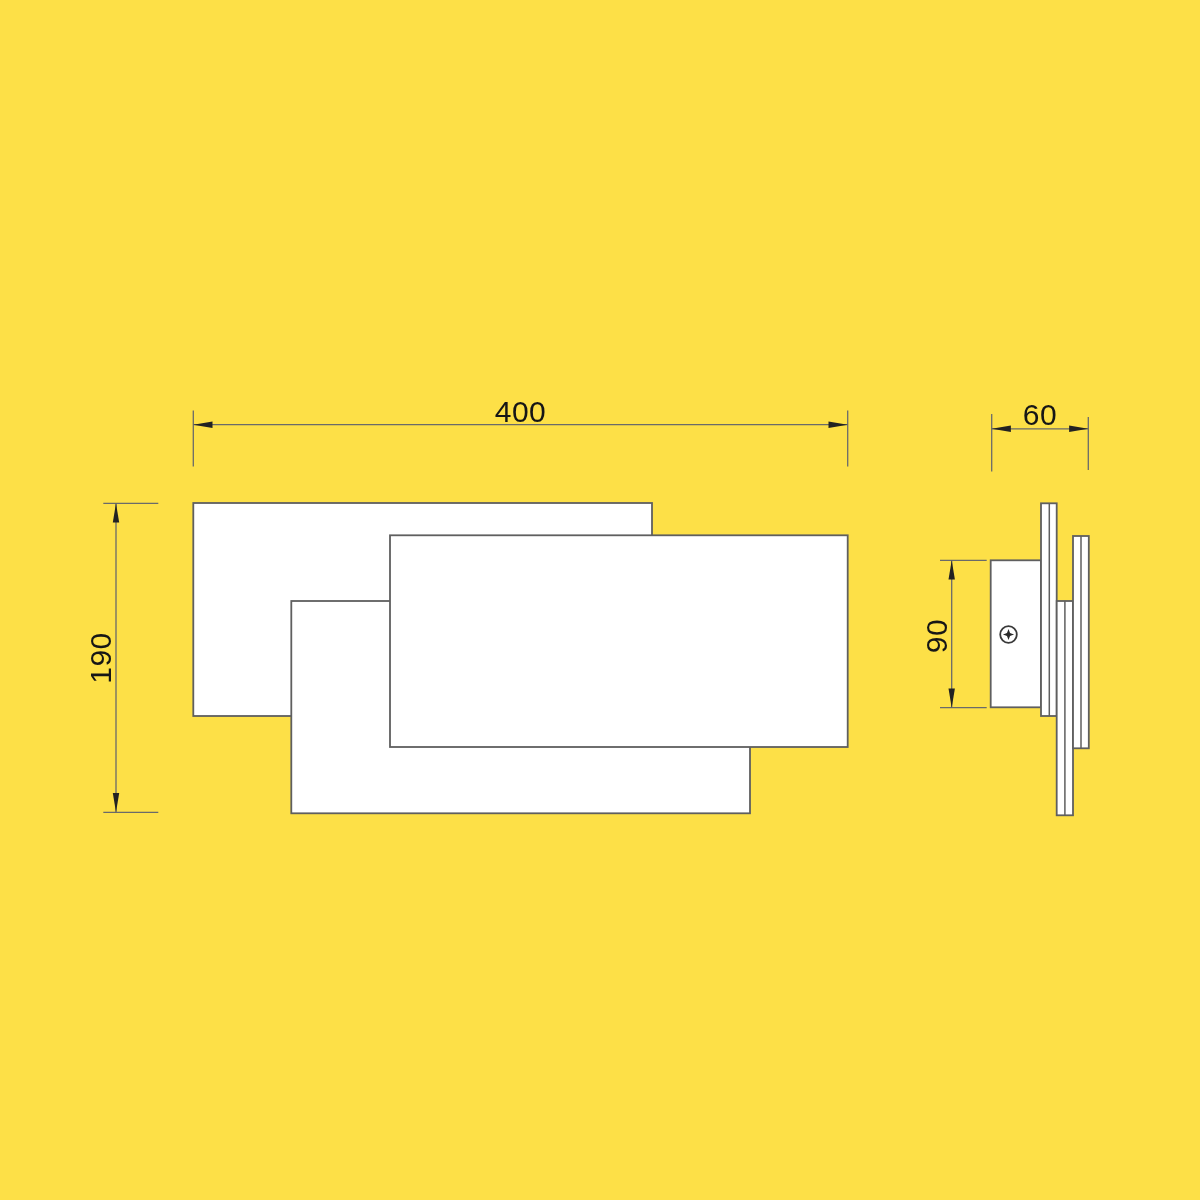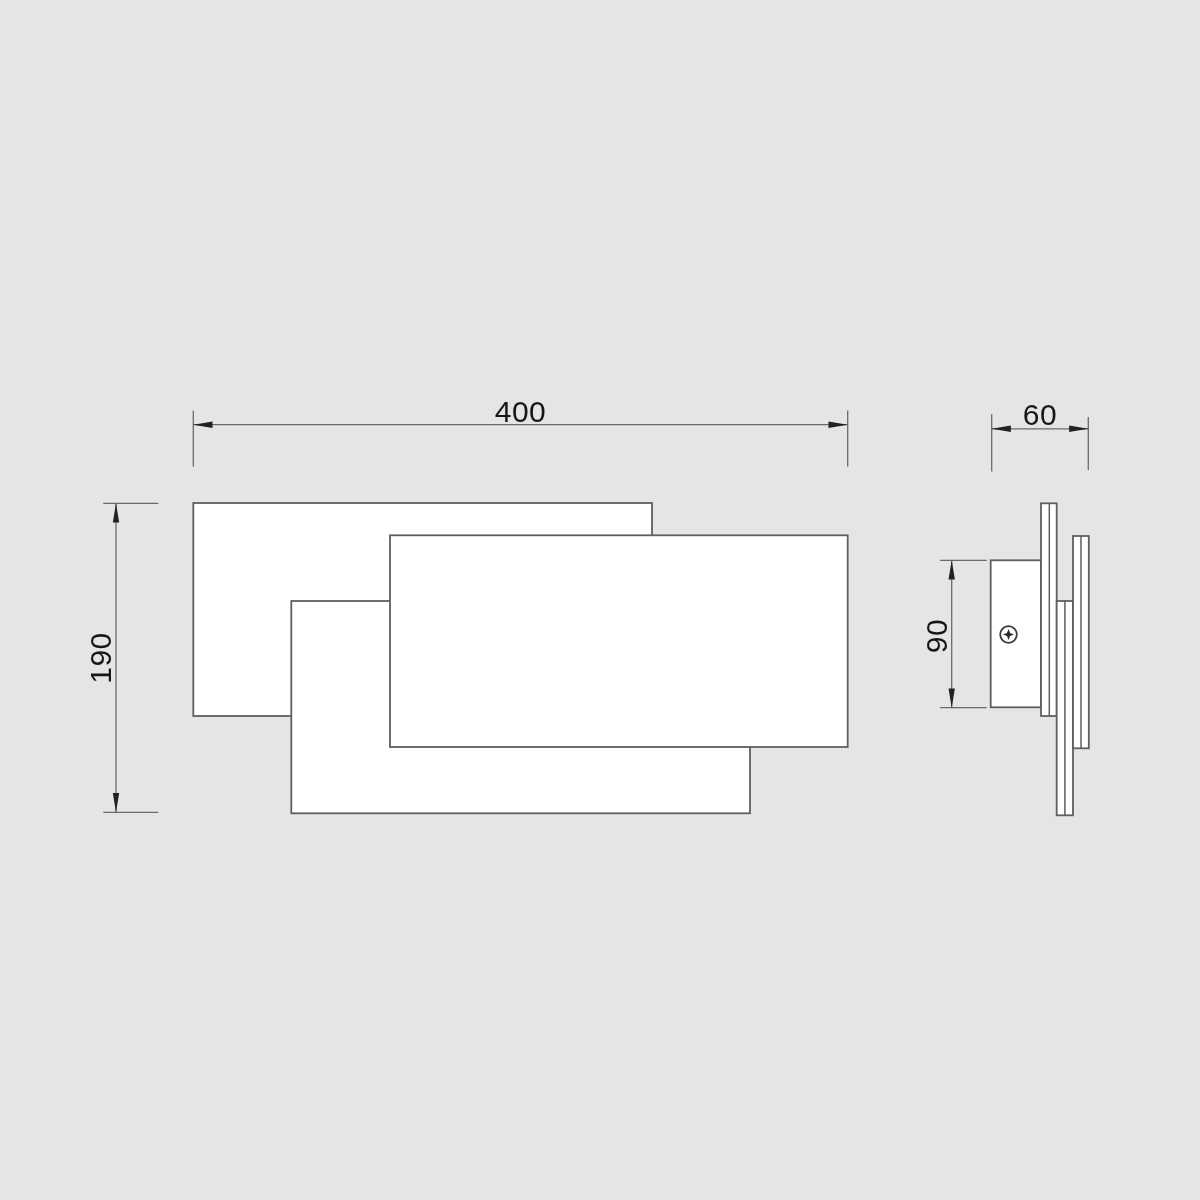--- a/index.html
+++ b/index.html
@@ -7,21 +7,21 @@
     padding: 0;
     background: #ffffff;
     width: 1200px;
     height: 1200px;
     overflow: hidden;
     font-family: "Liberation Sans", sans-serif;
   }
   .canvas-wrap {
     width: 1200px;
     height: 1200px;
-    background: #e5e5e5;
+    background: #fde047;
   }
   svg { display: block; }
   .obj {
     fill: #ffffff;
     stroke: #5f5f5f;
     stroke-width: 1.8;
   }
   .obj-line {
     fill: none;
     stroke: #5f5f5f;

